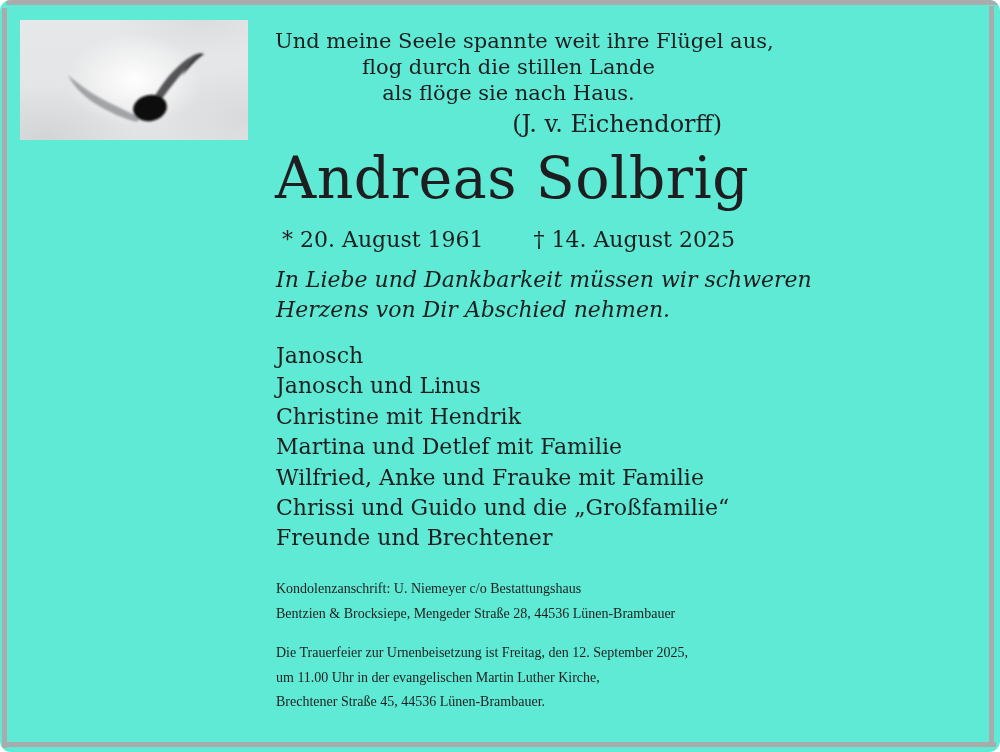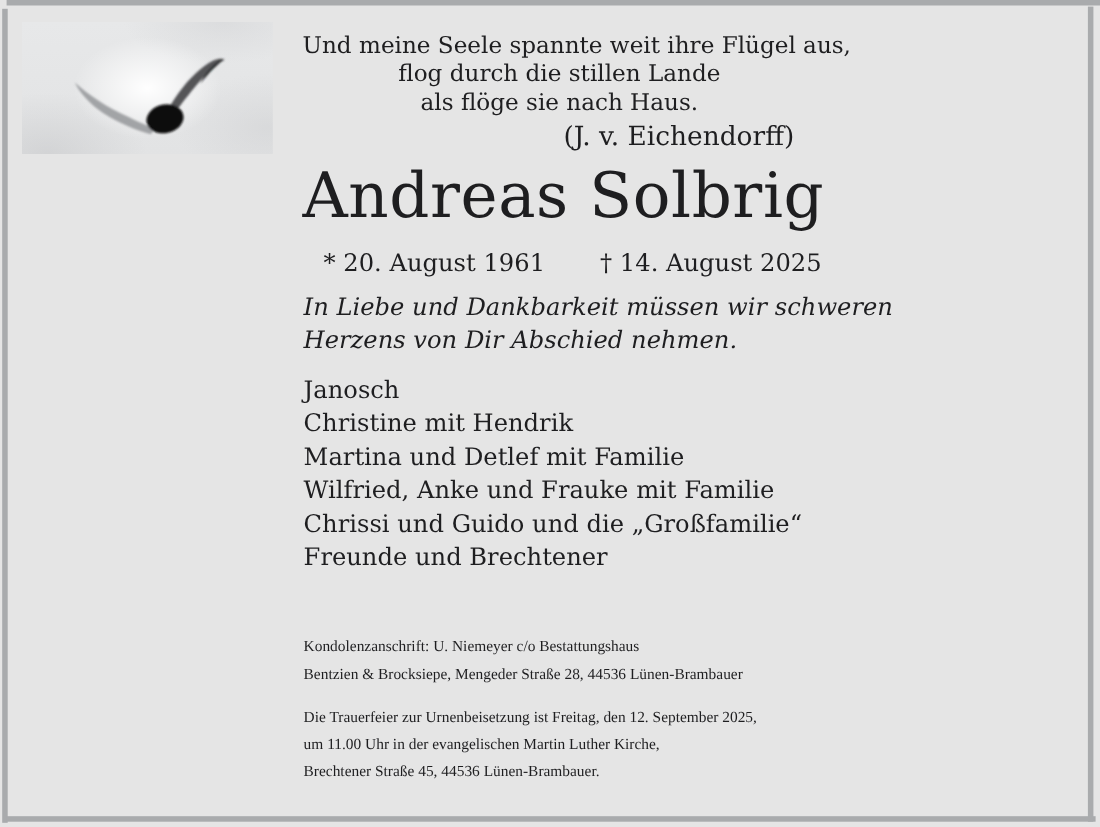--- a/index.html
+++ b/index.html
@@ -4,24 +4,25 @@
 <style>
   html, body {
     margin: 0;
     padding: 0;
     background: #ffffff;
   }
   .page {
     position: relative;
     width: 1000px;
     height: 752px;
-    background: #e5e5e5;
+    background: #5eead4;
     overflow: hidden;
     font-family: "DejaVu Serif", serif;
     color: #1e1e20;
+    border-radius: 11px;
   }
   
   .frame { position: absolute; background: #a9abad; }
   .frame-top    { left: 6px;  top: 0;     width: 994px; height: 5px; }
   .frame-left   { left: 2px;  top: 8px;   width: 5px;   height: 740px; }
   .frame-right  { left: 989px; top: 6px;  width: 5px;   height: 741px; }
   .frame-bottom { left: 6px;  top: 742px; width: 990px; height: 5px; }
 
   
   .photo {
@@ -61,21 +62,20 @@
     text-align: left;
     letter-spacing: 0.5px;
   }
   .dates {
     left: 275px; top: 226px; width: 467px;
     display: flex;
     justify-content: center;
     gap: 50px;
     font-size: 22px;
     line-height: 28px;
-    margin-left: 12px;
   }
   .message { left: 276px; top: 265px; }
   .message .body-line { font-size: 22px; line-height: 30px; white-space: nowrap; font-style: italic; }
   .mourners { left: 276px; top: 341px; }
   .mourners .mourner { font-size: 22px; line-height: 30.4px; white-space: nowrap; }
 
   .condensed-block {
     font-family: "Liberation Serif", serif;
     font-size: 14px;
     line-height: 24.7px;
@@ -128,20 +128,21 @@
     <span>† 14. August 2025</span>
   </div>
 
   <div class="textblock message">
       <div class="body-line">In Liebe und Dankbarkeit müssen wir schweren</div>
       <div class="body-line">Herzens von Dir Abschied nehmen.</div>
     </div>
 
   <div class="textblock mourners">
       <div class="mourner">Janosch</div>
+      <div class="mourner">Janosch und Linus</div>
       <div class="mourner">Christine mit Hendrik</div>
       <div class="mourner">Martina und Detlef mit Familie</div>
       <div class="mourner">Wilfried, Anke und Frauke mit Familie</div>
       <div class="mourner">Chrissi und Guido und die „Großfamilie“</div>
       <div class="mourner">Freunde und Brechtener</div>
     </div>
 
   <div class="textblock condolence condensed-block">
       <div class="cond-line">Kondolenzanschrift: U. Niemeyer c/o Bestattungshaus</div>
       <div class="cond-line">Bentzien &amp; Brocksiepe, Mengeder Straße 28, 44536 Lünen-Brambauer</div>

